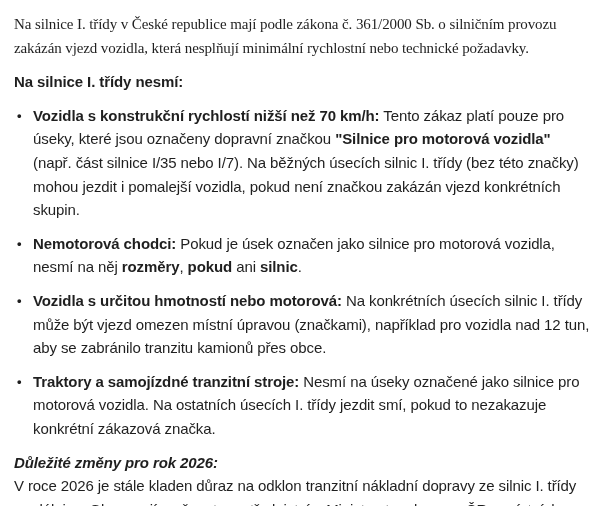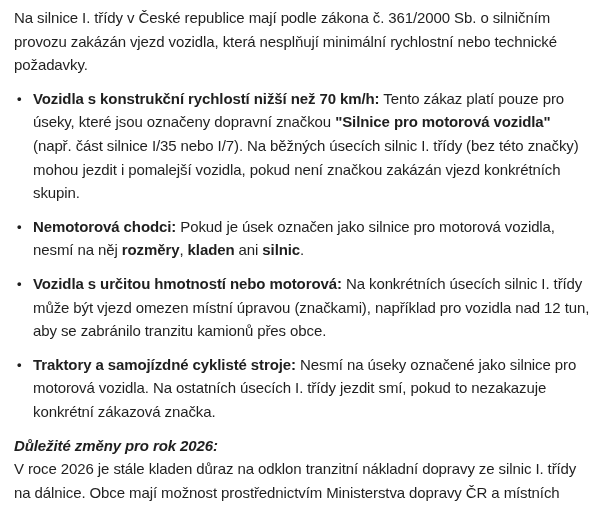--- a/index.html
+++ b/index.html
@@ -15,21 +15,21 @@
       font-size: 15px;
       line-height: 23.6px;
       color: #1f1f1f;
       letter-spacing: -0.1px;
     }
     .doc {
       position: relative;
       padding: 0 8px 0 14px;
     }
     p { margin: 0; }
-    .intro { padding-top: 6px; }
+    .intro { padding-top: 13px; font-family: Liberation Serif, serif; }
     .heading {
       font-weight: bold;
       margin-top: 10px;
     }
     ul.rules {
       list-style: none;
       margin: 10px 0 0 0;
       padding: 0;
     }
     ul.rules li {
@@ -51,36 +51,37 @@
       font-style: italic;
     }
   </style>
 </head>
 <body>
 
 <div class="doc">
 
   <p class="intro">Na silnice I. třídy v České republice mají podle zákona č. 361/2000 Sb. o silničním provozu zakázán vjezd vozidla, která nesplňují minimální rychlostní nebo technické požadavky.</p>
 
+  <p class="heading">Na silnice I. třídy nesmí:</p>
 
   <ul class="rules">
     <li>
       <span class="bullet">•</span>
       <b>Vozidla s konstrukční rychlostí nižší než 70 km/h:</b><span> Tento zákaz platí pouze pro úseky, které jsou označeny dopravní značkou </span><b>"Silnice pro motorová vozidla"</b><span> (např. část silnice I/35 nebo I/7). Na běžných úsecích silnic I. třídy (bez této značky) mohou jezdit i pomalejší vozidla, pokud není značkou zakázán vjezd konkrétních skupin.</span>
     </li>
     <li>
       <span class="bullet">•</span>
-      <b>Nemotorová chodci:</b><span> Pokud je úsek označen jako silnice pro motorová vozidla, nesmí na něj </span><b>rozměry</b><span>, </span><b>kladen</b><span> ani </span><b>silnic</b><span>.</span>
+      <b>Nemotorová chodci:</b><span> Pokud je úsek označen jako silnice pro motorová vozidla, nesmí na něj </span><b>rozměry</b><span>, </span><b>pokud</b><span> ani </span><b>silnic</b><span>.</span>
     </li>
     <li>
       <span class="bullet">•</span>
       <b>Vozidla s určitou hmotností nebo motorová:</b><span> Na konkrétních úsecích silnic I. třídy může být vjezd omezen místní úpravou (značkami), například pro vozidla nad 12 tun, aby se zabránilo tranzitu kamionů přes obce.</span>
     </li>
     <li>
       <span class="bullet">•</span>
-      <b>Traktory a samojízdné cyklisté stroje:</b><span> Nesmí na úseky označené jako silnice pro motorová vozidla. Na ostatních úsecích I. třídy jezdit smí, pokud to nezakazuje konkrétní zákazová značka.</span>
+      <b>Traktory a samojízdné tranzitní stroje:</b><span> Nesmí na úseky označené jako silnice pro motorová vozidla. Na ostatních úsecích I. třídy jezdit smí, pokud to nezakazuje konkrétní zákazová značka.</span>
     </li>
   </ul>
 
   <p class="changes-title">Důležité změny pro rok 2026:</p>
   <p class="changes-text">V roce 2026 je stále kladen důraz na odklon tranzitní nákladní dopravy ze silnic I. třídy na dálnice. Obce mají možnost prostřednictvím Ministerstva dopravy ČR a místních úřadů prosadit osazení zákazových značek pro tranzitní kamiony nad 12 tun tam, kde existuje dálniční alternativa.</p>
 
 </div>
 
 </body></html>

